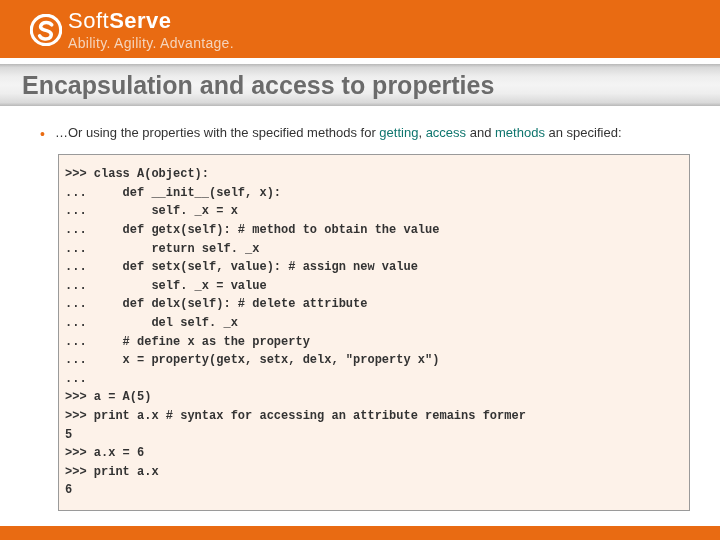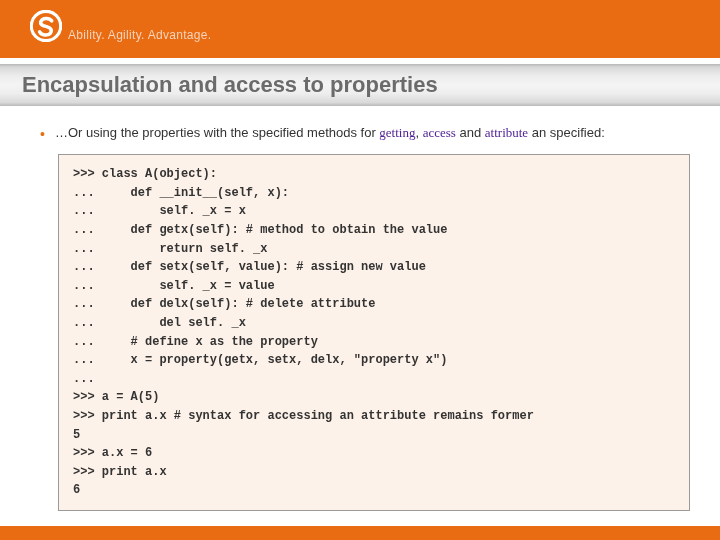--- a/index.html
+++ b/index.html
@@ -28,59 +28,59 @@
   }
   .logo-mark {
     width: 32px;
     height: 32px;
     margin-right: 6px;
     flex-shrink: 0;
   }
   .logo-text-block { line-height: 1; }
   .logo-name { font-size: 22px; font-weight: 400; letter-spacing: 0.5px; }
   .logo-name .bold { font-weight: 700; }
-  .logo-tagline { font-size: 12px; letter-spacing: 0.3px; margin-top: 18px; color: #f5d4bb; }
+  .logo-tagline { font-size: 14px; letter-spacing: 0.3px; margin-top: 4px; color: #f5d4bb; }
   .white-gap { width: 100%; height: 6px; background: #fff; }
   .title-band {
     width: 100%;
     height: 42px;
     background: linear-gradient(to bottom, #b8b8b8 0%, #d9d9d9 8%, #eeeeee 30%, #f4f4f4 50%, #eeeeee 70%, #d9d9d9 92%, #b8b8b8 100%);
     display: flex;
     align-items: center;
     padding-left: 22px;
     box-sizing: border-box;
   }
   .title-text {
-    font-size: 22px;
+    font-size: 25px;
     font-weight: 700;
     color: #6b6b6b;
   }
   .content {
     padding: 18px 30px 0 40px;
   }
   .bullet-item {
     display: flex;
     align-items: flex-start;
     font-size: 13px;
     color: #333;
     line-height: 1.45;
     margin-bottom: 10px;
   }
   .bullet-dot {
     color: #e96b12;
     font-size: 14px;
     margin-right: 10px;
     line-height: 1.45;
   }
-  .bullet-text .hl { color: #4c1d95; font-family: Liberation Serif, serif; }
+  .bullet-text .hl { color: #0f766e; }
   .code-block {
     margin: 0 0 0 18px;
     background: #fdf2e9;
     border: 1px solid #9a9a9a;
-    padding: 10px 14px;
+    padding: 10px 6px;
     font-family: "Courier New", Courier, monospace;
     font-size: 12px;
     font-weight: bold;
     color: #333;
     line-height: 1.55;
     white-space: pre;
     overflow: hidden;
   }
   .footer-band {
     position: absolute;
@@ -94,33 +94,34 @@
 </head>
 <body>
 
 <div class="header-band">
   <div class="logo">
     <svg class="logo-mark" viewBox="0 0 100 100">
       <ellipse cx="50" cy="50" rx="46" ry="46" fill="none" stroke="#fff" stroke-width="10"></ellipse>
       <path d="M68 34 C60 24, 40 24, 34 36 C30 46, 42 50, 52 52 C64 55, 70 62, 64 72 C56 82, 36 80, 30 68" fill="none" stroke="#fff" stroke-width="11" stroke-linecap="round"></path>
     </svg>
     <div class="logo-text-block">
+      <div class="logo-name"><span>Soft</span><span class="bold">Serve</span></div>
       <div class="logo-tagline">Ability. Agility. Advantage.</div>
     </div>
   </div>
 </div>
 <div class="white-gap"></div>
 <div class="title-band">
   <span class="title-text">Encapsulation and access to properties</span>
 </div>
 
 <div class="content">
   <div class="bullet-item">
     <span class="bullet-dot">•</span>
-    <span class="bullet-text"><span>…Or using the properties with the specified methods for </span><span class="hl">getting</span><span>, </span><span class="hl">access</span><span> and </span><span class="hl">attribute</span><span> an specified:</span></span>
+    <span class="bullet-text"><span>…Or using the properties with the specified methods for </span><span class="hl">getting</span><span>, </span><span class="hl">access</span><span> and </span><span class="hl">methods</span><span> an specified:</span></span>
   </div>
   <div class="code-block">&gt;&gt;&gt; class A(object):
 ...     def __init__(self, x):
 ...         self. _x = x
 ...     def getx(self): # method to obtain the value
 ...         return self. _x
 ...     def setx(self, value): # assign new value
 ...         self. _x = value
 ...     def delx(self): # delete attribute
 ...         del self. _x

